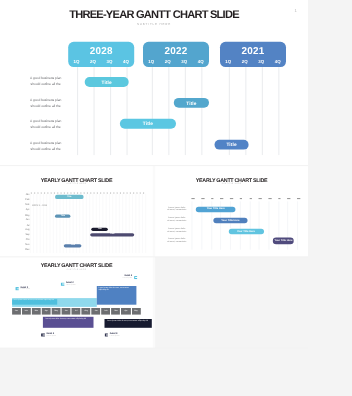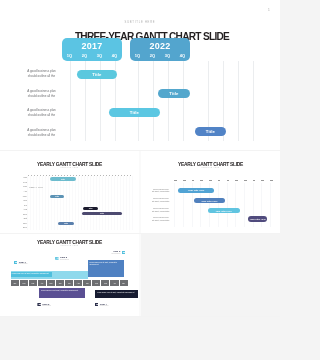--- a/index.html
+++ b/index.html
@@ -2,22 +2,22 @@
 <html><head>
 <meta charset="utf-8">
 <style>
   html,body{margin:0;padding:0;}
   body{width:280px;height:360px;background:#f4f4f4;font-family:"Liberation Sans",sans-serif;overflow:hidden;
        -webkit-font-smoothing:antialiased;}
   .slide{position:relative;background:#fff;overflow:hidden;box-sizing:border-box;}
 
   
   #s1{width:280px;height:150px;}
-  #s1 .title{position:absolute;left:12px;top:7.9px;width:280px;text-align:center;
-      font-size:10.1px;font-weight:bold;letter-spacing:-0.7px;color:#231f20;margin-top:23px;}
+  #s1 .title{position:absolute;left:0;top:7.9px;width:280px;text-align:center;
+      font-size:10.1px;font-weight:bold;letter-spacing:-0.7px;color:#231f20;}
   #s1 .subtitle{position:absolute;left:0;top:21px;width:280px;text-align:center;
       font-size:2.7px;letter-spacing:0.75px;color:#b0b0b0;}
   #s1 .pnum{position:absolute;right:10px;top:7px;font-size:4px;color:#b6b6b6;}
   .yearbox{position:absolute;border-radius:5px;color:#fff;}
   .yearbox .yr{position:absolute;left:0;right:0;top:3px;text-align:center;font-size:9px;font-weight:bold;letter-spacing:0.2px;}
   .yearbox .qs{position:absolute;left:0;right:0;bottom:3px;display:flex;}
   .yearbox .qs span{flex:1;text-align:center;font-size:4px;font-weight:bold;letter-spacing:0.1px;}
   .gline{position:absolute;width:1px;background:#ebedef;}
   .rowtext{position:absolute;text-align:center;font-size:3px;line-height:5px;color:#6d6e71;}
   .bar{position:absolute;border-radius:20px;color:#fff;font-size:4.3px;font-weight:bold;
@@ -53,30 +53,39 @@
 </style>
 </head>
 <body>
 
 <div class="slide" id="s1">
   <div class="title">THREE-YEAR GANTT CHART SLIDE</div>
   <div class="subtitle">SUBTITLE HERE</div>
   <div class="pnum">1</div>
 
   <div class="yearbox" style="left:62px;top:38px;width:60px;height:23px;background:#5BC4E3;">
-    <div class="yr">2017</div>
+    <div class="yr">2028</div>
     <div class="qs">
       <span>1Q</span>
       <span>2Q</span>
       <span>3Q</span>
       <span>4Q</span>
     </div>
   </div>
   <div class="yearbox" style="left:130px;top:38px;width:60px;height:23px;background:#53A5CE;">
     <div class="yr">2022</div>
+    <div class="qs">
+      <span>1Q</span>
+      <span>2Q</span>
+      <span>3Q</span>
+      <span>4Q</span>
+    </div>
+  </div>
+  <div class="yearbox" style="left:200px;top:38px;width:60px;height:23px;background:#5383C4;">
+    <div class="yr">2021</div>
     <div class="qs">
       <span>1Q</span>
       <span>2Q</span>
       <span>3Q</span>
       <span>4Q</span>
     </div>
   </div>
 
   <div id="s1grid">
       <div class="gline" style="left: 69.5px; top: 61px; height: 80px;"></div>

